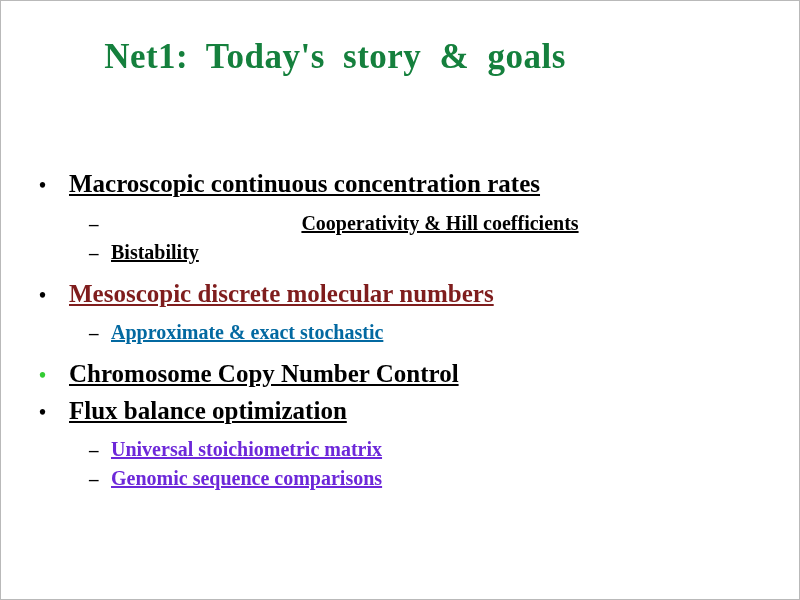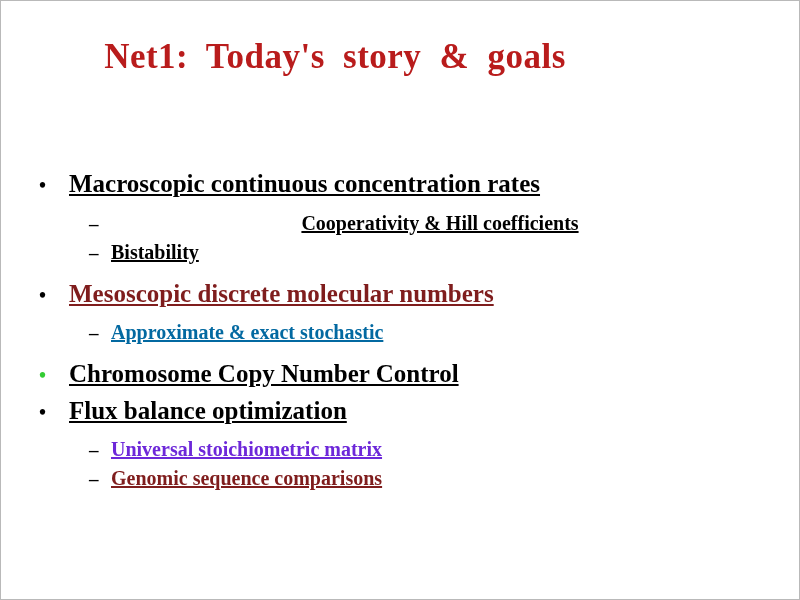--- a/index.html
+++ b/index.html
@@ -20,21 +20,21 @@
     box-sizing: border-box;
     border: 1px solid #b9b9b9;
     background: #ffffff;
   }
   #slide-title {
     position: absolute;
     top: 36px;
     left: 0;
     width: 668px;
     text-align: center;
-    color: #b91c1c;
+    color: #15803d;
     font-family: "Liberation Serif", serif;
     font-weight: bold;
     font-size: 35px;
     letter-spacing: 0.5px;
     word-spacing: 9px;
     white-space: nowrap;
   }
   #bullet-list {
     position: absolute;
     top: 168px;
@@ -122,17 +122,17 @@
       <div class="lvl1">
         <span class="marker" style="color: rgb(0, 0, 0);">•</span>
         <span class="txt" style="color: rgb(0, 0, 0);">Flux balance optimization</span>
       </div>
       <div class="lvl2 sp-top-sm">
         <span class="marker" style="color: rgb(0, 0, 0);">–</span>
         <span class="txt" style="color: #6d28d9;">Universal stoichiometric matrix</span>
       </div>
       <div class="lvl2">
         <span class="marker" style="color: rgb(0, 0, 0);">–</span>
-        <span class="txt" style="color: #7f1d1d;">Genomic sequence comparisons</span>
+        <span class="txt" style="color: #6d28d9;">Genomic sequence comparisons</span>
       </div>
     </div>
 
 </div>
 
 </body></html>

